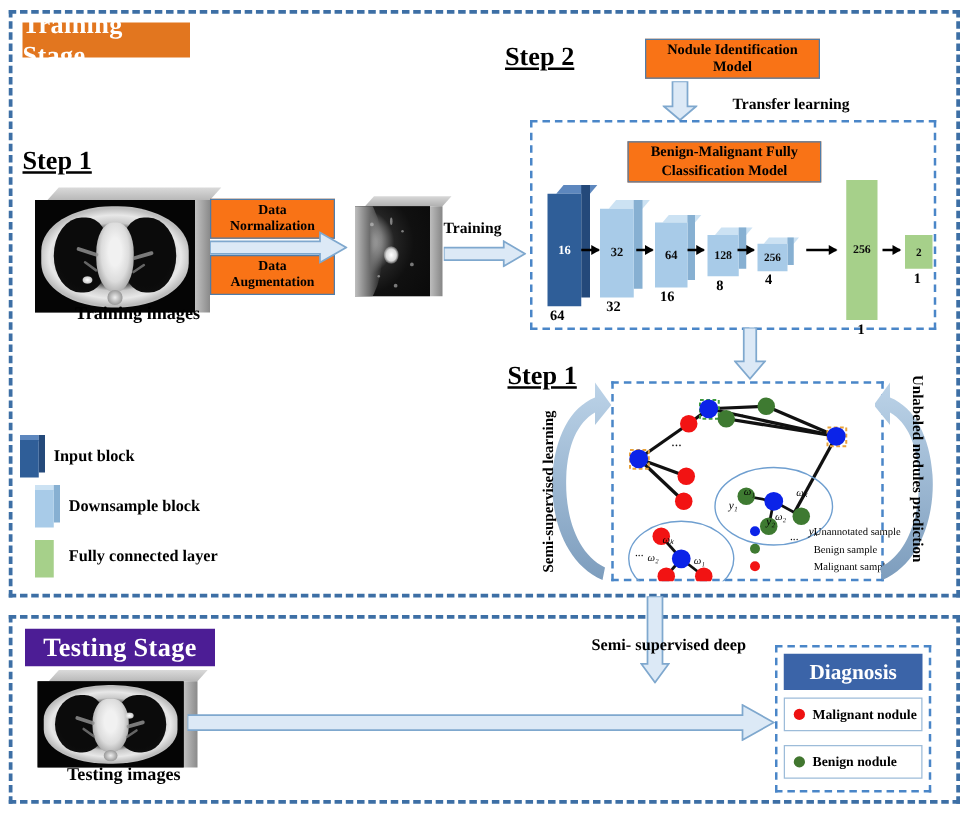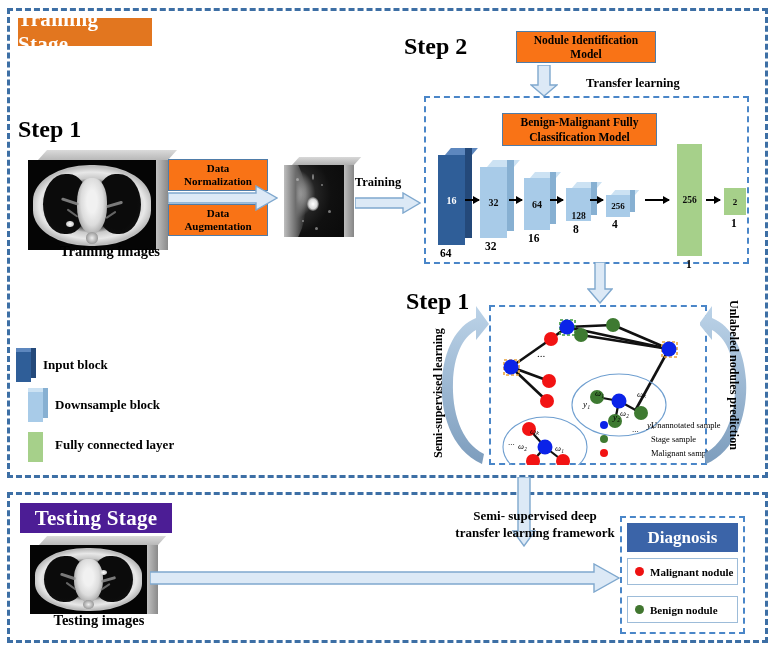--- a/index.html
+++ b/index.html
@@ -13,21 +13,21 @@
   #testing-stage-frame{left:7px;top:492px;width:761px;height:151px;}
 
   .stage-badge{position:absolute;display:flex;align-items:center;justify-content:center;
     color:#fff;font-weight:bold;letter-spacing:.3px;box-sizing:border-box;}
   #training-stage-badge{left:18px;top:18px;width:134px;height:28px;background:#E2761F;
     font-size:21px;}
   #testing-stage-badge{left:20px;top:503px;width:152px;height:30px;background:#4c1d95;
     font-size:21px;}
 
   
-  .step-title{position:absolute;font-weight:bold;font-size:24px;}
+  .step-title{position:absolute;font-weight:bold;font-size:21px;text-decoration:underline;}
   #step1-title{left:18px;top:116px;}
   #step2-title{left:404px;top:33px;}
   #step3-title{left:406px;top:288px;}
 
   
   .lbox{position:absolute;background:#f97316;border:1px solid #4f7ca8;
     display:flex;align-items:center;justify-content:center;text-align:center;
     font-weight:bold;font-size:11px;line-height:1.22;box-sizing:border-box;padding:2px;}
 
   #data-normalization-box{left:168px;top:159px;width:100px;height:32px;}
@@ -256,21 +256,21 @@
   <div class="fc" style="left:0;top:6px;width:26px;height:52px;background:#A8CBE8;font-size:10px;">
     <span>64</span>
   </div>
 </div>
 <div class="dim-label" style="left:528px;top:232px;">16</div>
 <div class="small-arrow" style="left:509px;top:199px;width:13px;"></div>
 
 <div class="cube" style="left:566px;top:182px;width:31px;height:39px;">
   <div class="tp" style="left:6px;top:0;width:25px;height:6px;background:#CCE2F3;transform:skewX(-40deg);transform-origin:left bottom;"></div>
   <div class="sd" style="left:25px;top:0;width:6px;height:33px;background:#87B0D2;"></div>
-  <div class="fc" style="left:0;top:6px;width:25px;height:33px;background:#A8CBE8;font-size:9.5px;align-items:flex-end;">
+  <div class="fc" style="left:0;top:6px;width:25px;height:33px;background:#A8CBE8;font-size:9.5px;">
     <span>128</span>
   </div>
 </div>
 <div class="dim-label" style="left:573px;top:223px;">8</div>
 <div class="small-arrow" style="left:550px;top:199px;width:13px;"></div>
 
 <div class="cube" style="left:606px;top:190px;width:29px;height:27px;">
   <div class="tp" style="left:5px;top:0;width:24px;height:5px;background:#CCE2F3;transform:skewX(-40deg);transform-origin:left bottom;"></div>
   <div class="sd" style="left:24px;top:0;width:5px;height:22px;background:#87B0D2;"></div>
   <div class="fc" style="left:0;top:5px;width:24px;height:22px;background:#A8CBE8;font-size:9px;">
@@ -398,21 +398,21 @@
 <div class="abs" style="left:518px;top:441px;font-size:8.5px;font-style:italic;">ω₂</div>
 <div class="abs" style="left:555px;top:443px;font-size:8.5px;font-style:italic;">ω₁</div>
 <div class="abs" style="left:508px;top:437px;font-size:9px;">...</div>
 
 <div class="s3-legend" style="left:600px;top:420px;">
   <span class="dot" style="background:#0B23E8;"></span>
   <span>Unannotated  sample</span>
 </div>
 <div class="s3-legend" style="left:600px;top:434px;">
   <span class="dot" style="background:#3E7A31;"></span>
-  <span>Stage sample</span>
+  <span>Benign sample</span>
 </div>
 <div class="s3-legend" style="left:600px;top:448px;">
   <span class="dot" style="background:#F21313;"></span>
   <span>Malignant  sample</span>
 </div>
 
 <div class="abs" style="left:432px;top:300px;">
   <svg width="58" height="172" viewBox="0 0 58 172">
     <defs>
       <linearGradient id="gradL" x1="0" y1="1" x2="0" y2="0">
@@ -476,21 +476,20 @@
 <div class="img-caption" id="testing-images-caption">Testing images</div>
 
 <div class="barrow" style="left:150px;top:563px;">
   <svg width="470" height="30" viewBox="0 0 470 30">
     <path d="M0,9 L444,9 L444,1 L469,15 L444,29 L444,21 L0,21 Z" fill="#DCE9F6" stroke="#7FA8CE" stroke-width="1.4"></path>
   </svg>
 </div>
 
 <div class="arrow-label" id="framework-label">
   <span>Semi- supervised  deep</span><br>
-  <span>transfer learning framework</span>
 </div>
 
 <div class="inner-dashed" id="diagnosis-frame"></div>
 <div id="diagnosis-title">Diagnosis</div>
 <div class="diag-row" id="diag-malignant">
   <span class="dot" style="background:#EE1111;"></span>
   <span class="lb">Malignant nodule</span>
 </div>
 <div class="diag-row" id="diag-benign">
   <span class="dot" style="background:#41762F;"></span>

